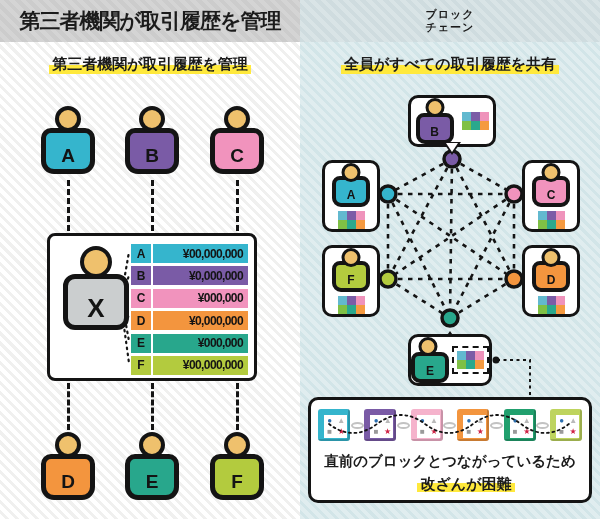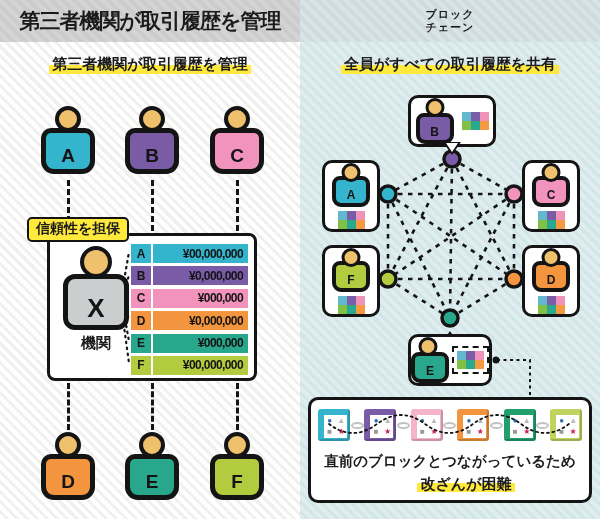--- a/index.html
+++ b/index.html
@@ -141,21 +141,20 @@
           <line x1="74" y1="68" x2="79" y2="83"></line>
           <line x1="73" y1="72" x2="79" y2="105"></line>
           <line x1="72" y1="76" x2="79" y2="127"></line>
         </g>
       </svg>
       <div class="person big authority">
         <div class="p-head"></div>
         <div class="p-body" style="background-color: rgb(203, 206, 207);">X</div>
       </div>
       <div class="auth-name">
-        <div>機関</div>
       </div>
       <div class="ledger">
         <div class="lrow">
           <div class="lcell-label" style="background-color: rgb(53, 181, 205);">A</div>
           <div class="lcell-amount" style="background-color: rgb(53, 181, 205);">¥00,000,000</div>
         </div>
         <div class="lrow">
           <div class="lcell-label" style="background-color: rgb(122, 91, 166);">B</div>
           <div class="lcell-amount" style="background-color: rgb(122, 91, 166);">¥0,000,000</div>
         </div>
@@ -170,21 +169,20 @@
         <div class="lrow">
           <div class="lcell-label" style="background-color: rgb(40, 167, 140);">E</div>
           <div class="lcell-amount" style="background-color: rgb(40, 167, 140);">¥000,000</div>
         </div>
         <div class="lrow">
           <div class="lcell-label" style="background-color: rgb(179, 203, 62);">F</div>
           <div class="lcell-amount" style="background-color: rgb(179, 203, 62);">¥00,000,000</div>
         </div>
       </div>
     </div>
-    <div class="badge">信頼性を担保</div>
 
     <div class="person lp-person pd">
       <div class="p-head"></div>
       <div class="p-body" style="background-color: rgb(243, 149, 62);">D</div>
     </div>
     <div class="person lp-person pe">
       <div class="p-head"></div>
       <div class="p-body" style="background-color: rgb(40, 167, 140);">E</div>
     </div>
     <div class="person lp-person pf">

